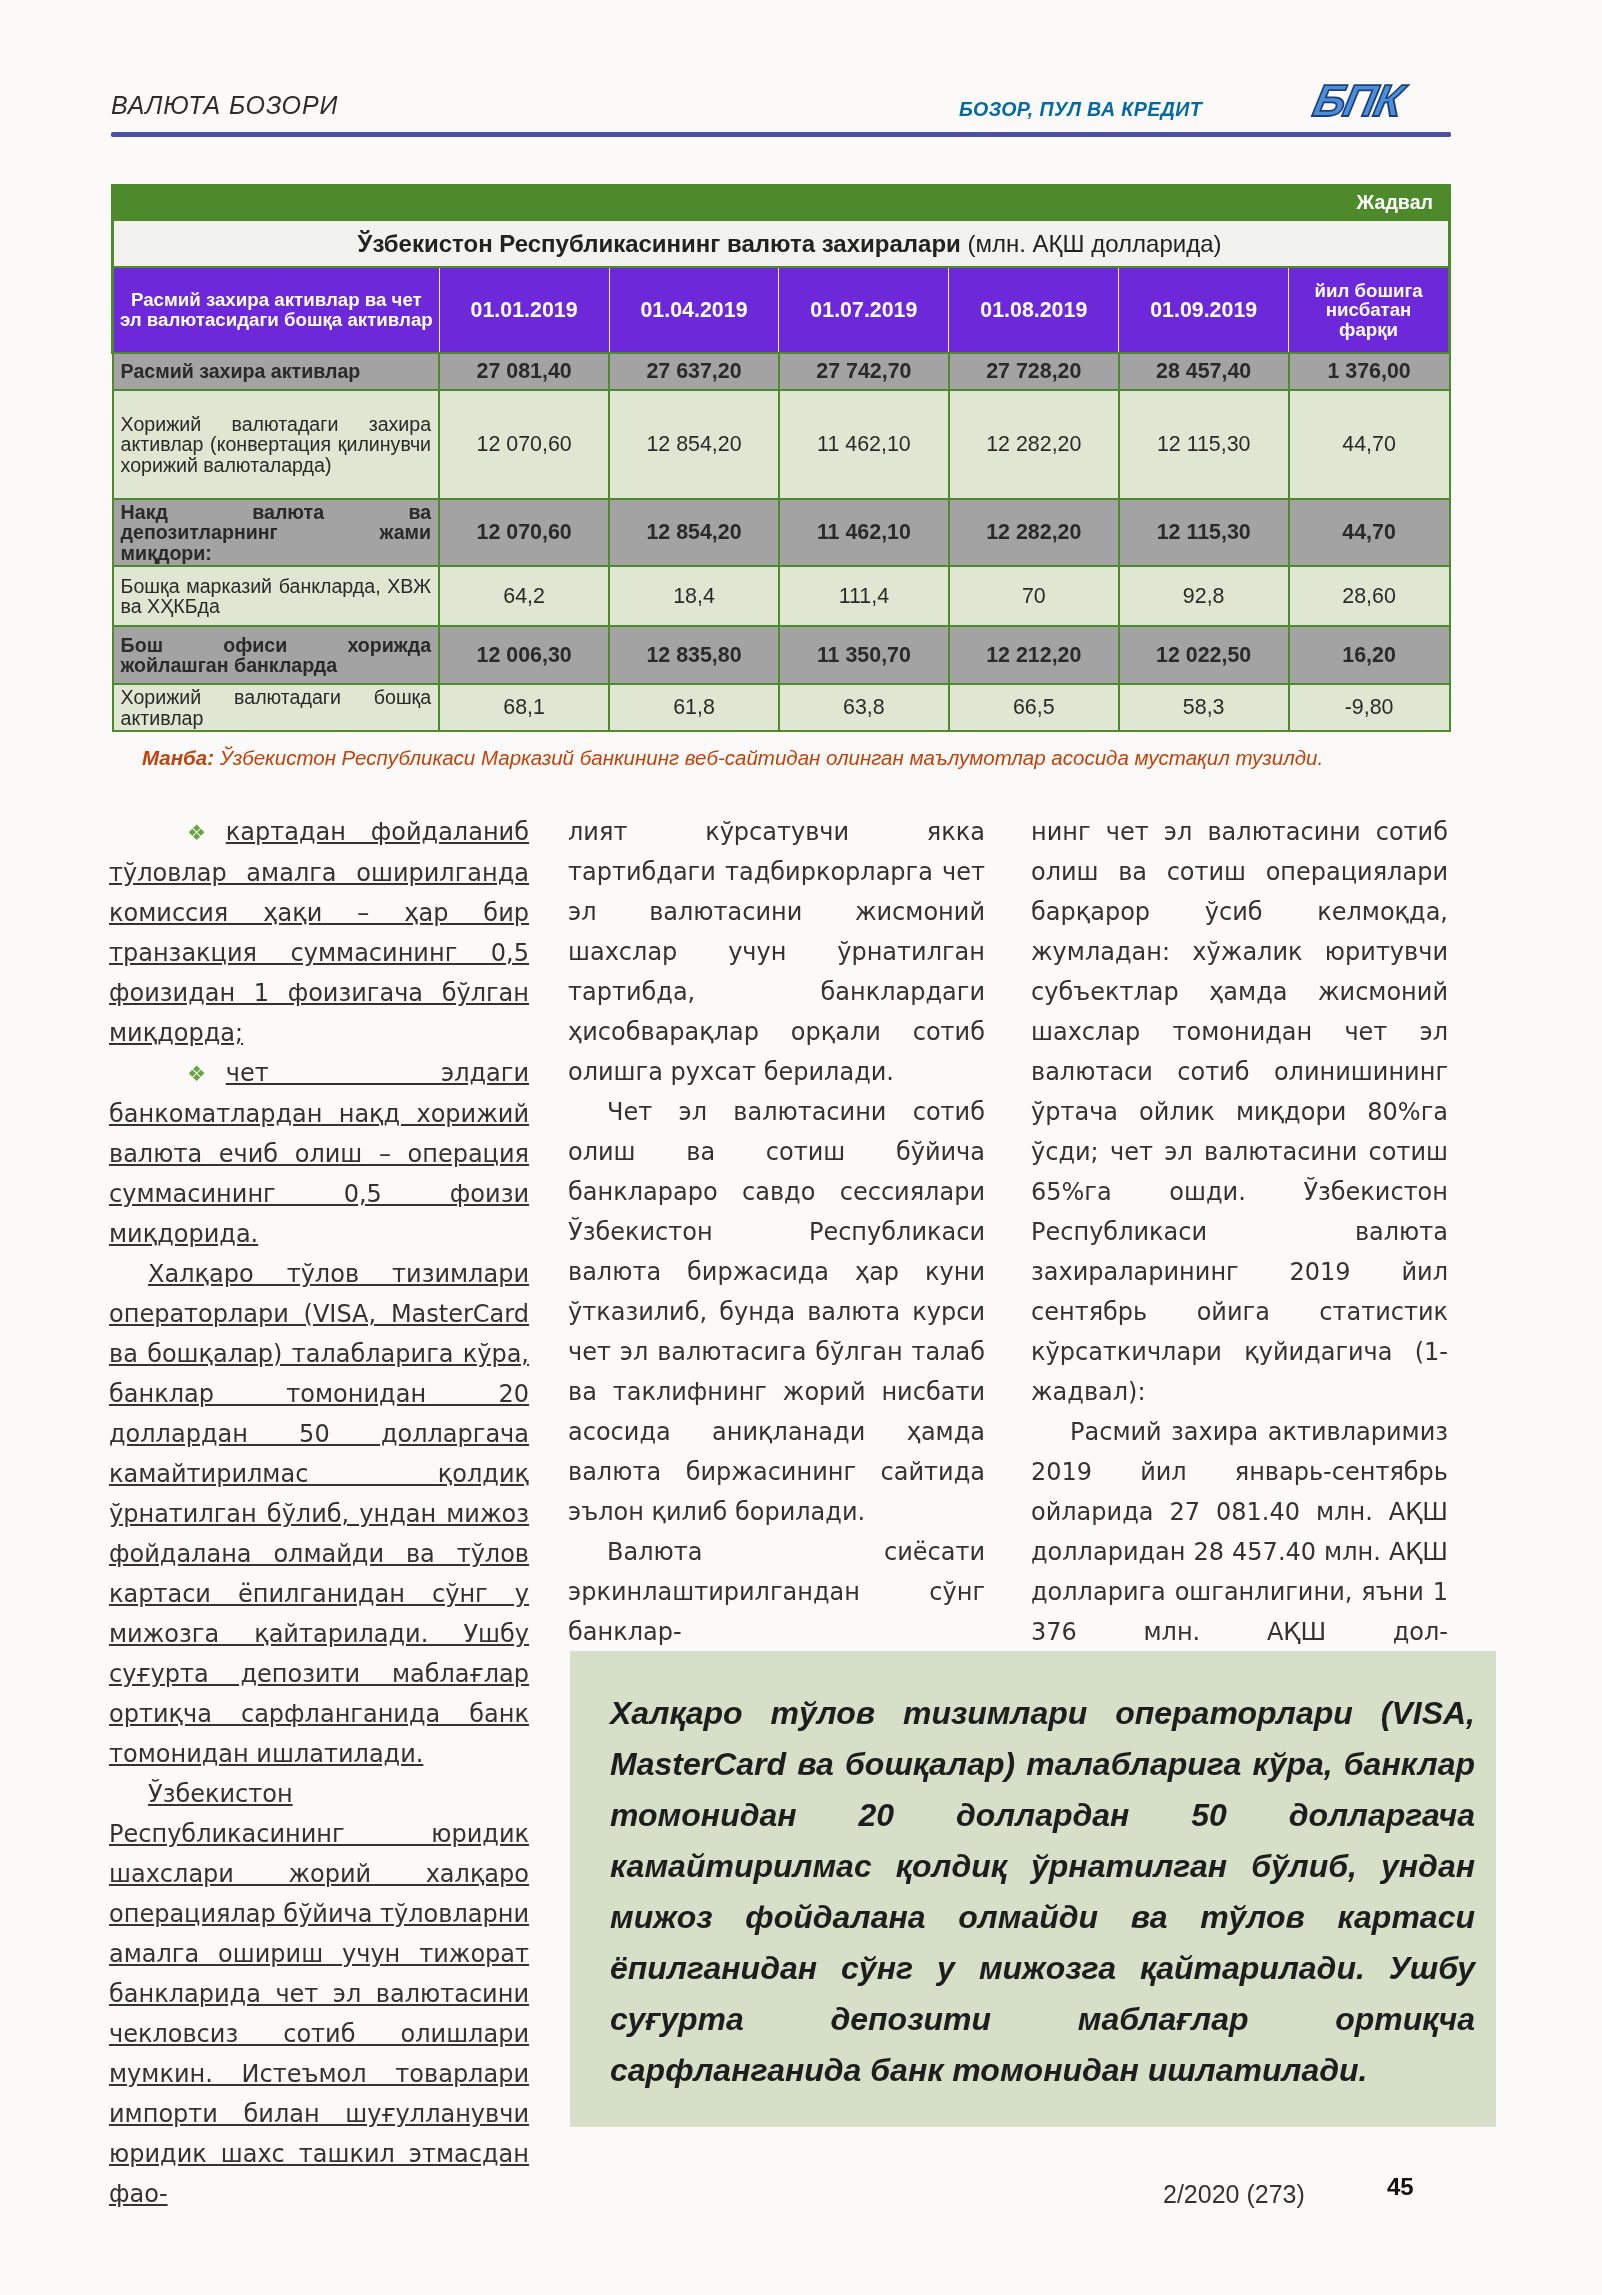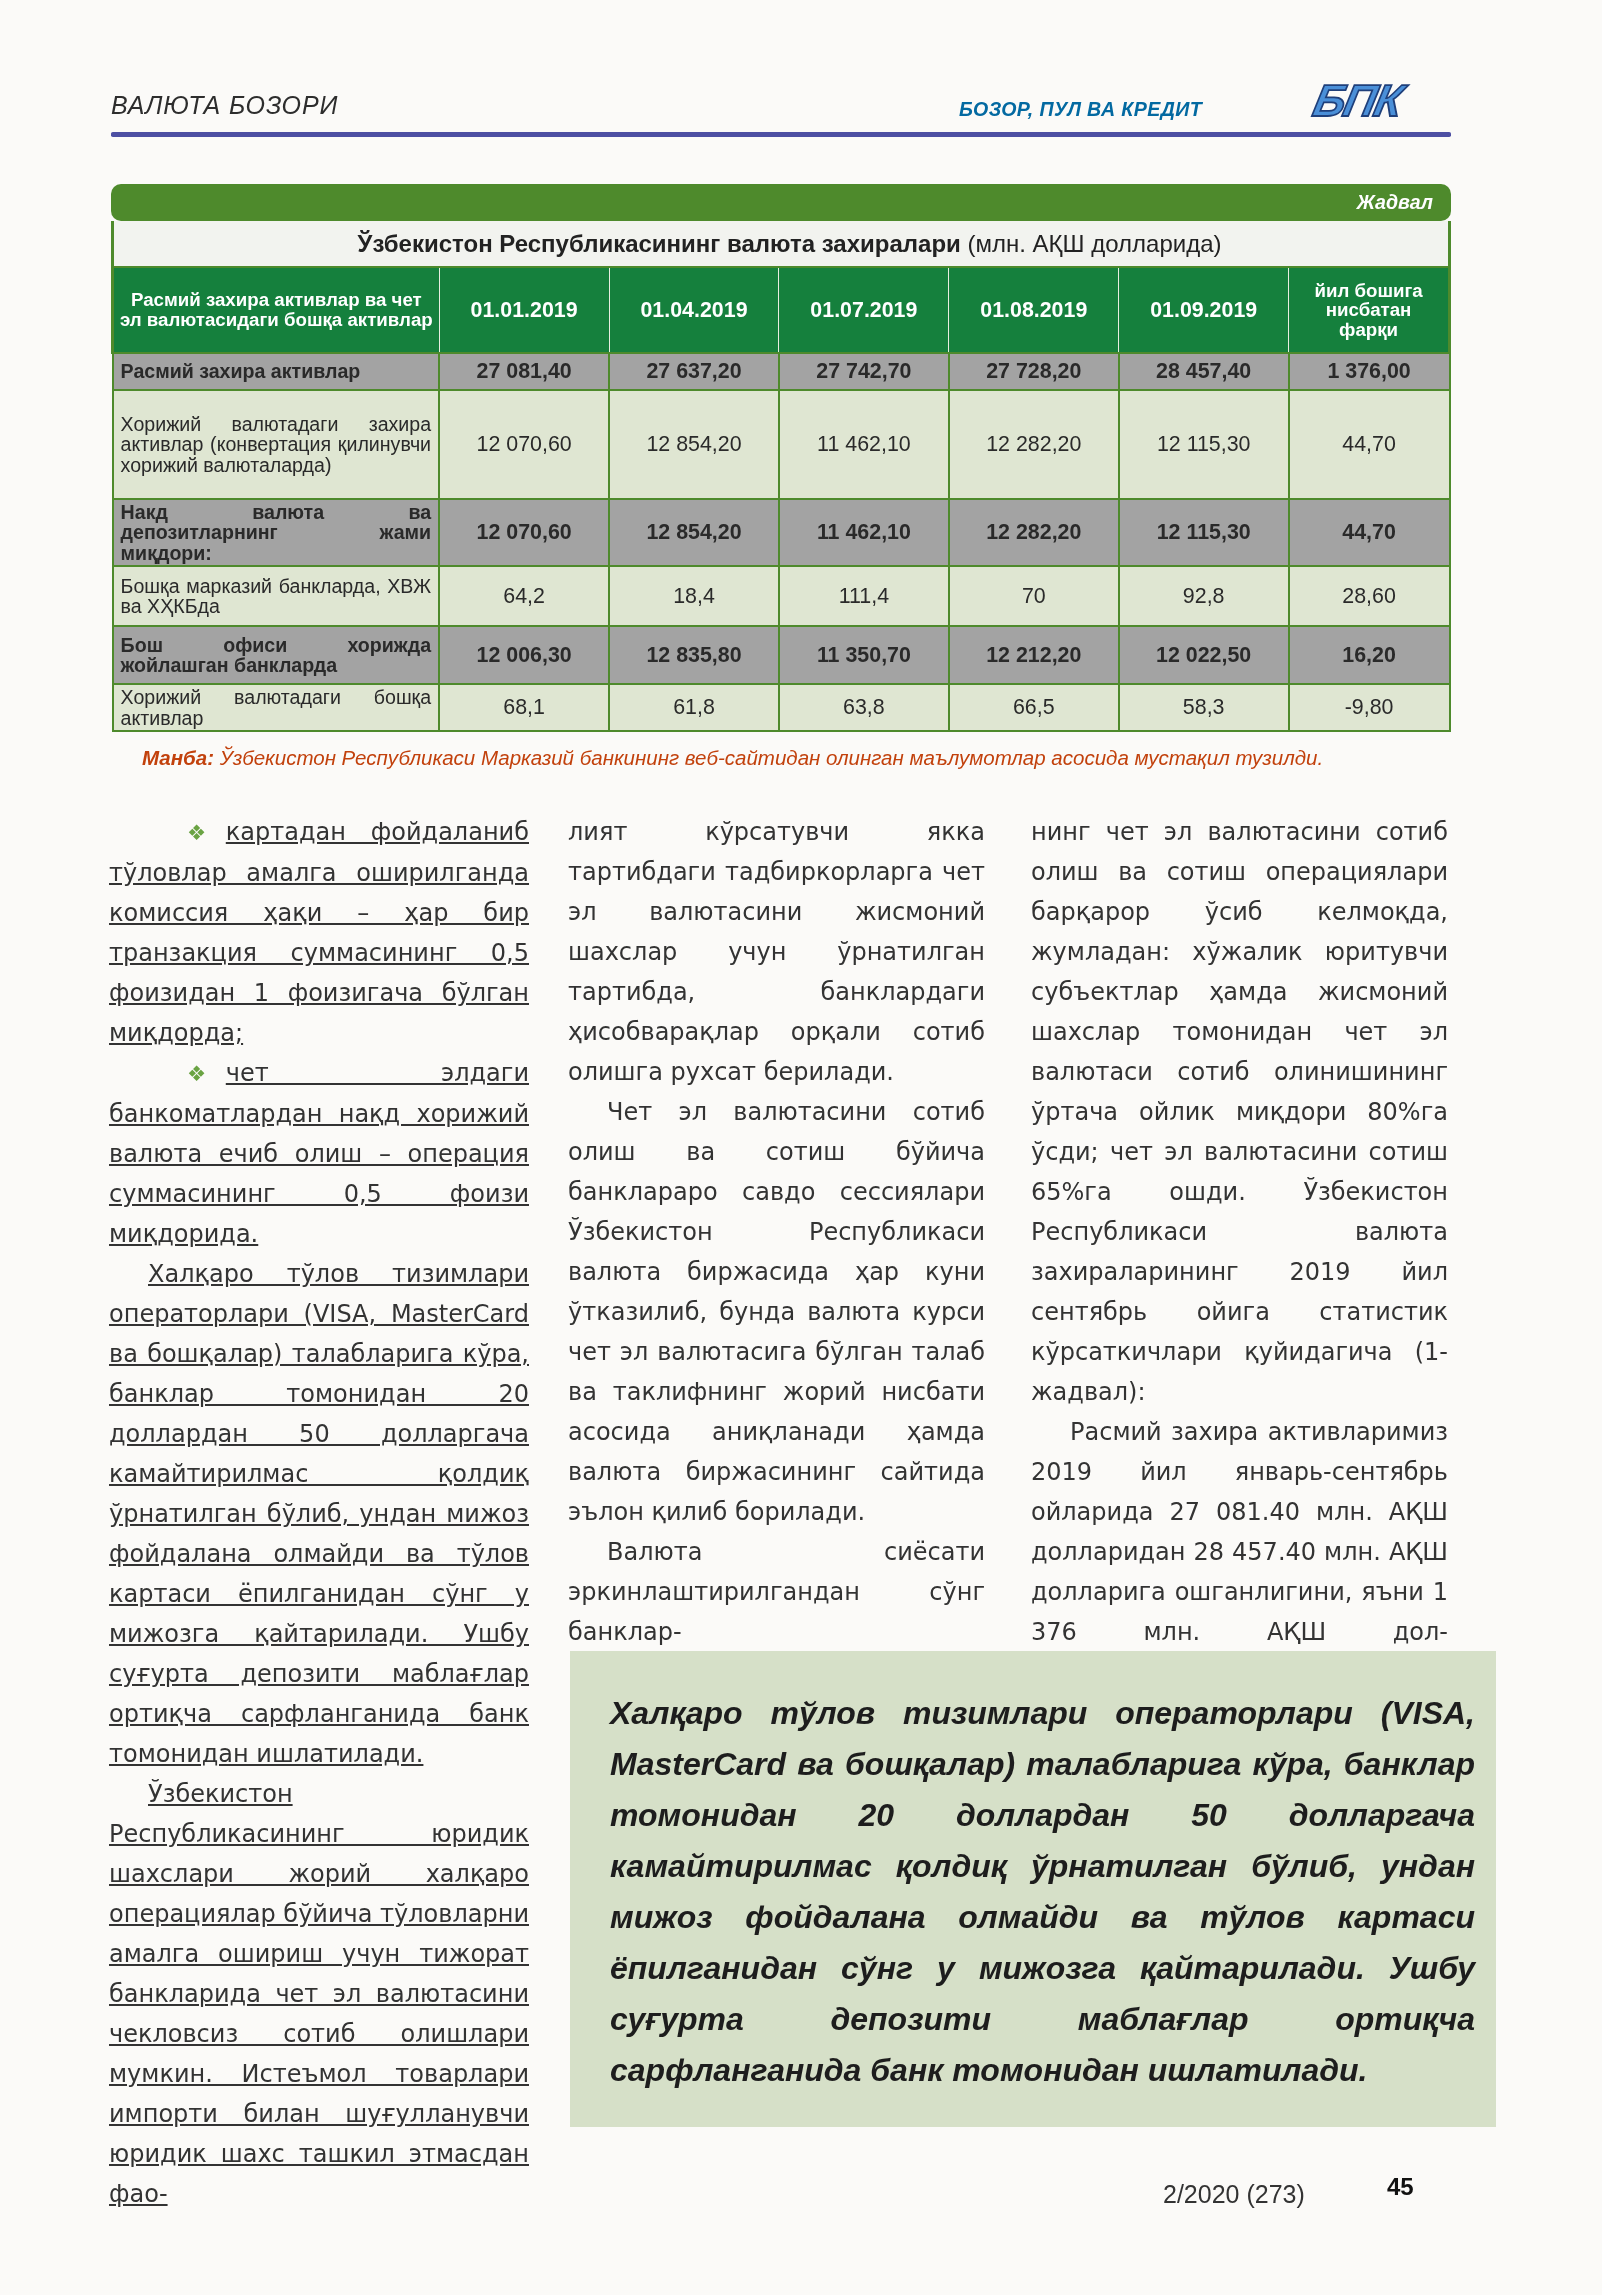--- a/index.html
+++ b/index.html
@@ -8,25 +8,25 @@
 
   
   .hdr-left { position: absolute; left: 111px; top: 91px; font-family: "Liberation Sans", sans-serif; font-style: italic; font-size: 25px; letter-spacing: 0.9px; color: #2d2d2d; }
   .hdr-right { position: absolute; left: 959px; top: 98px; font-family: "Liberation Sans", sans-serif; font-style: italic; font-weight: bold; font-size: 19.6px; color: #0369a1; letter-spacing: 0.4px; }
   .logo { position: absolute; left: 1263px; top: 78px; width: 189px; height: 46px; }
   .logo-text { position: absolute; left: 0; top: 0; width: 100%; height: 100%; display: flex; align-items: center; justify-content: center; font-family: "Liberation Sans", sans-serif; font-weight: bold; font-style: italic; font-size: 45px; color: #4a8fd8; -webkit-text-stroke: 1.8px #1f3f7a; letter-spacing: -1.8px; transform: skewX(-12deg); }
   .hdr-rule { position: absolute; left: 111px; top: 132px; width: 1340px; height: 5.3px; background: #4d4fa3; border-radius: 1.8px; }
 
   
   .tbl-wrap { position: absolute; left: 111px; top: 184px; width: 1340px; }
-  .tbl-topbar { height: 37px; background: #4e8a2c; color: #fff; font-family: "Liberation Sans", sans-serif; font-style: italic; font-weight: bold; font-size: 19.6px; text-align: right; padding: 7.1px 18px 0 0; border-radius: 10px; }
+  .tbl-topbar { height: 37px; background: #4e8a2c; color: #fff; font-family: "Liberation Sans", sans-serif; font-weight: bold; font-size: 19.6px; text-align: right; padding: 7.1px 18px 0 0; }
   .tbl-title { height: 45px; background: #f2f3ef; border-left: 3.6px solid #4e8a2c; border-right: 3.6px solid #4e8a2c; text-align: center; font-family: "Liberation Sans", sans-serif; font-size: 24px; color: #222; padding-top: 9px; }
   .tbl-title b { font-weight: bold; margin-left: 17px; }
   table.data { width: 100%; border-collapse: collapse; font-family: "Liberation Sans", sans-serif; }
-  table.data th { background: #15803d; color: #fff; font-weight: bold; border: 2.7px solid #4e8a2c; border-left: 1.8px solid #e8eee0; border-right: 1.8px solid #e8eee0; font-size: 21.4px; padding: 3.6px 5.3px; line-height: 1.05; height: 86px; }
+  table.data th { background: #6d28d9; color: #fff; font-weight: bold; border: 2.7px solid #4e8a2c; border-left: 1.8px solid #e8eee0; border-right: 1.8px solid #e8eee0; font-size: 21.4px; padding: 3.6px 5.3px; line-height: 1.05; height: 86px; }
   table.data th:first-child { border-left: 3.6px solid #4e8a2c; font-size: 18.7px; }
   table.data th:last-child { border-right: 3.6px solid #4e8a2c; font-size: 18.7px; }
   table.data td { border: 2.7px solid #4e8a2c; font-size: 21.4px; text-align: center; color: #2a2a2a; padding: 0 5.3px; }
   table.data td.lbl { text-align: justify; text-align-last: left; font-size: 19.6px; line-height: 1.05; padding: 1.8px 7.1px; }
   table.data tr.light td { background: #a3a3a3; font-weight: bold; }
   table.data tr.shade td { background: #dfe6d2; }
   .col-lbl { width: 327px; }
   .col-d { width: 170px; }
   .col-last { width: 161px; }
 

